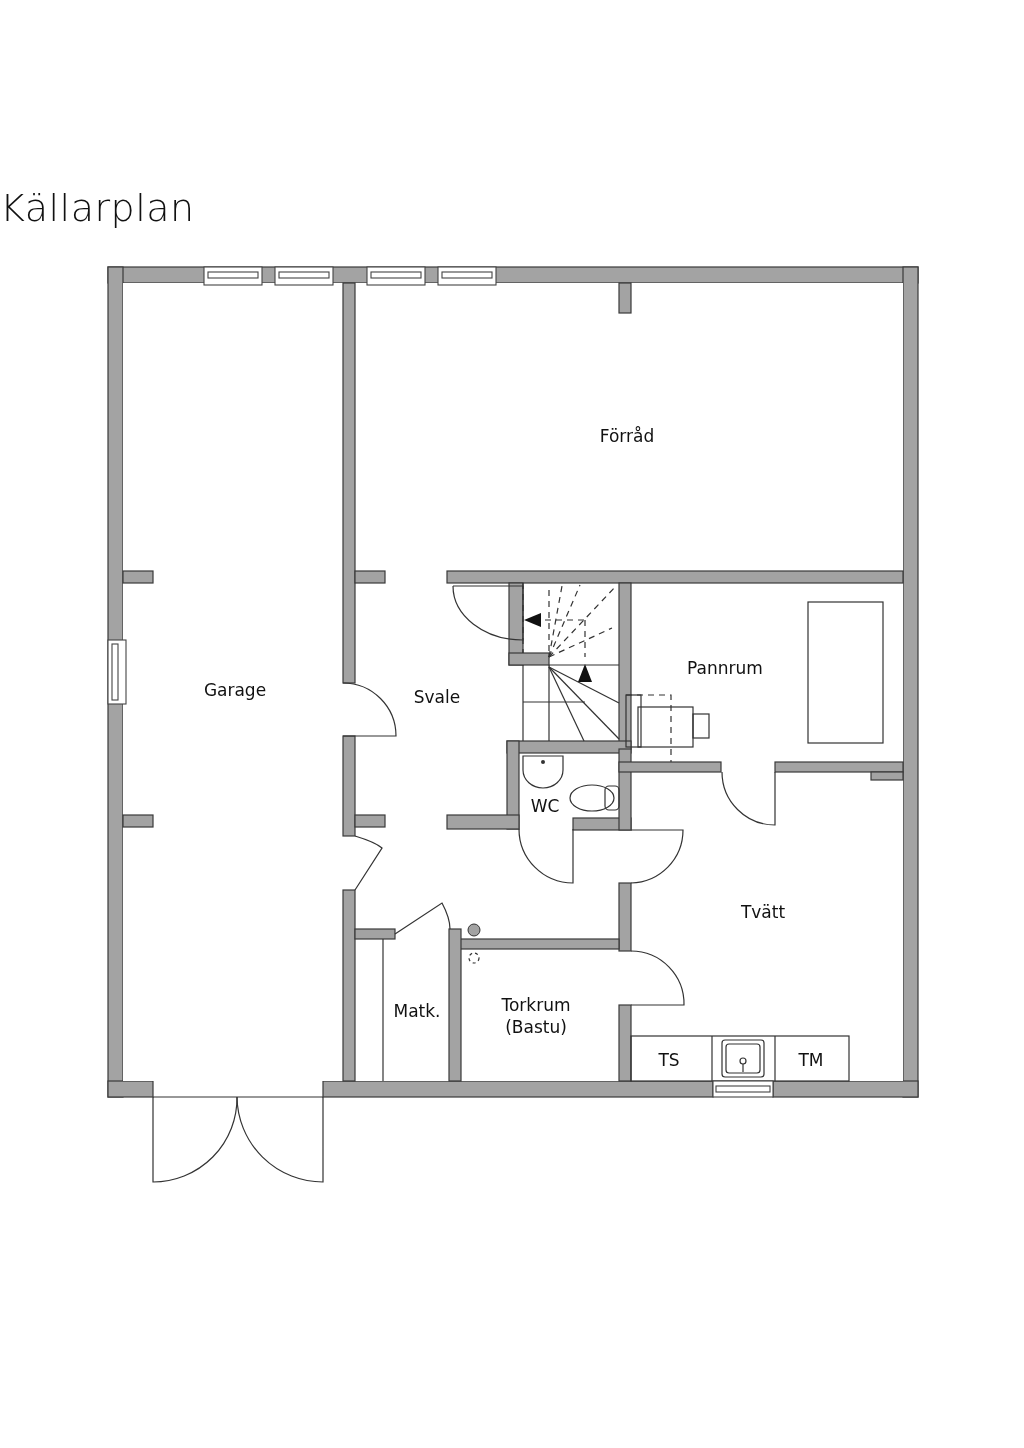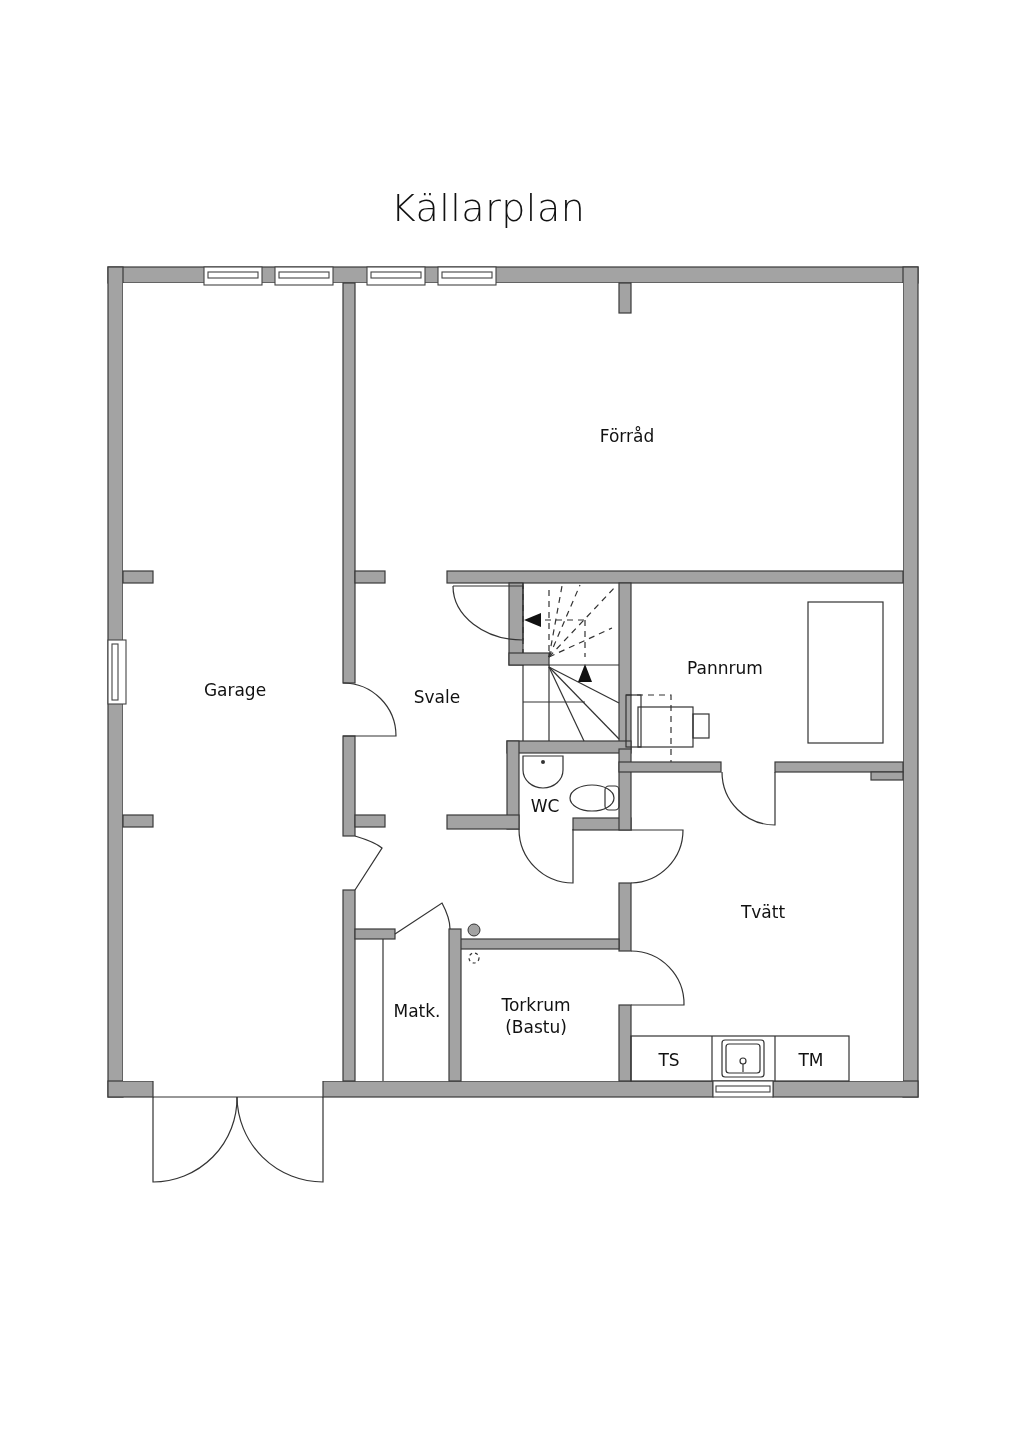--- a/index.html
+++ b/index.html
@@ -1,18 +1,18 @@
 <!DOCTYPE html>
 <html><head>
   <meta charset="utf-8">
   <style>
     html, body { margin: 0; padding: 0; background: #ffffff; }
     body { width: 1024px; height: 1448px; position: relative; overflow: hidden; }
     .title {
-      position: absolute; left: 0; top: 186px; width: 976px; text-align: center;
+      position: absolute; left: 0; top: 186px; width: 976px; 
       font-family: "DejaVu Sans", sans-serif; font-size: 38px; font-weight: 300; color: #111;
       letter-spacing: 0.5px;
     }
     svg.plan { position: absolute; left: 0; top: 0; }
     .room-label {
       font-family: "DejaVu Sans", sans-serif; font-size: 17px; fill: #111; text-anchor: middle;
     }
     .wall { fill: #a3a3a3; stroke: #3a3a3a; stroke-width: 1.2; }
     .line { fill: none; stroke: #333; stroke-width: 1.2; }
     .dash { fill: none; stroke: #333; stroke-width: 1.2; stroke-dasharray: 6 5; }

